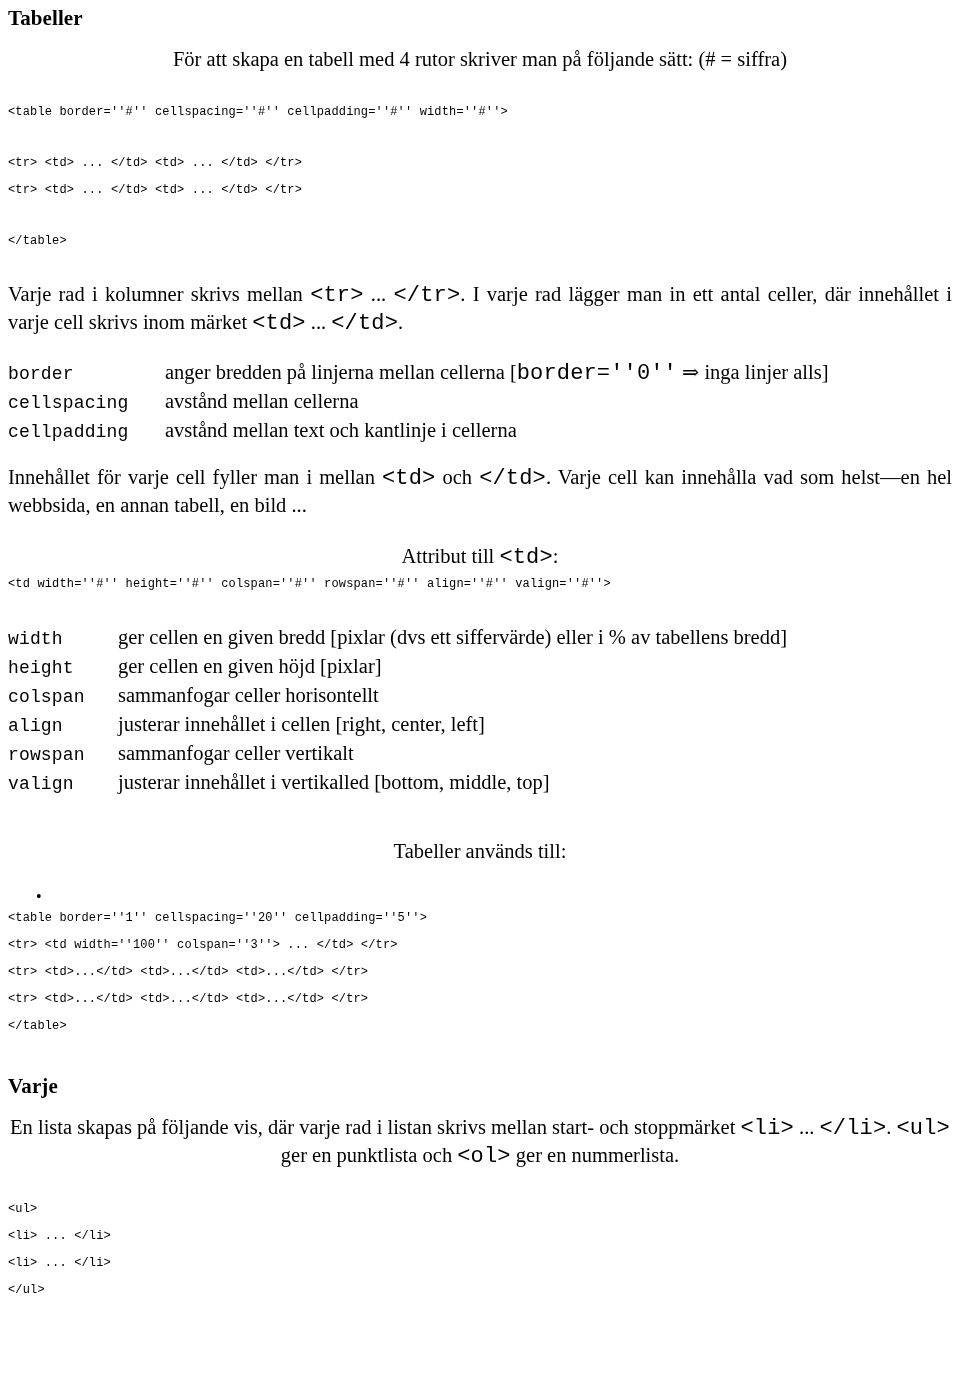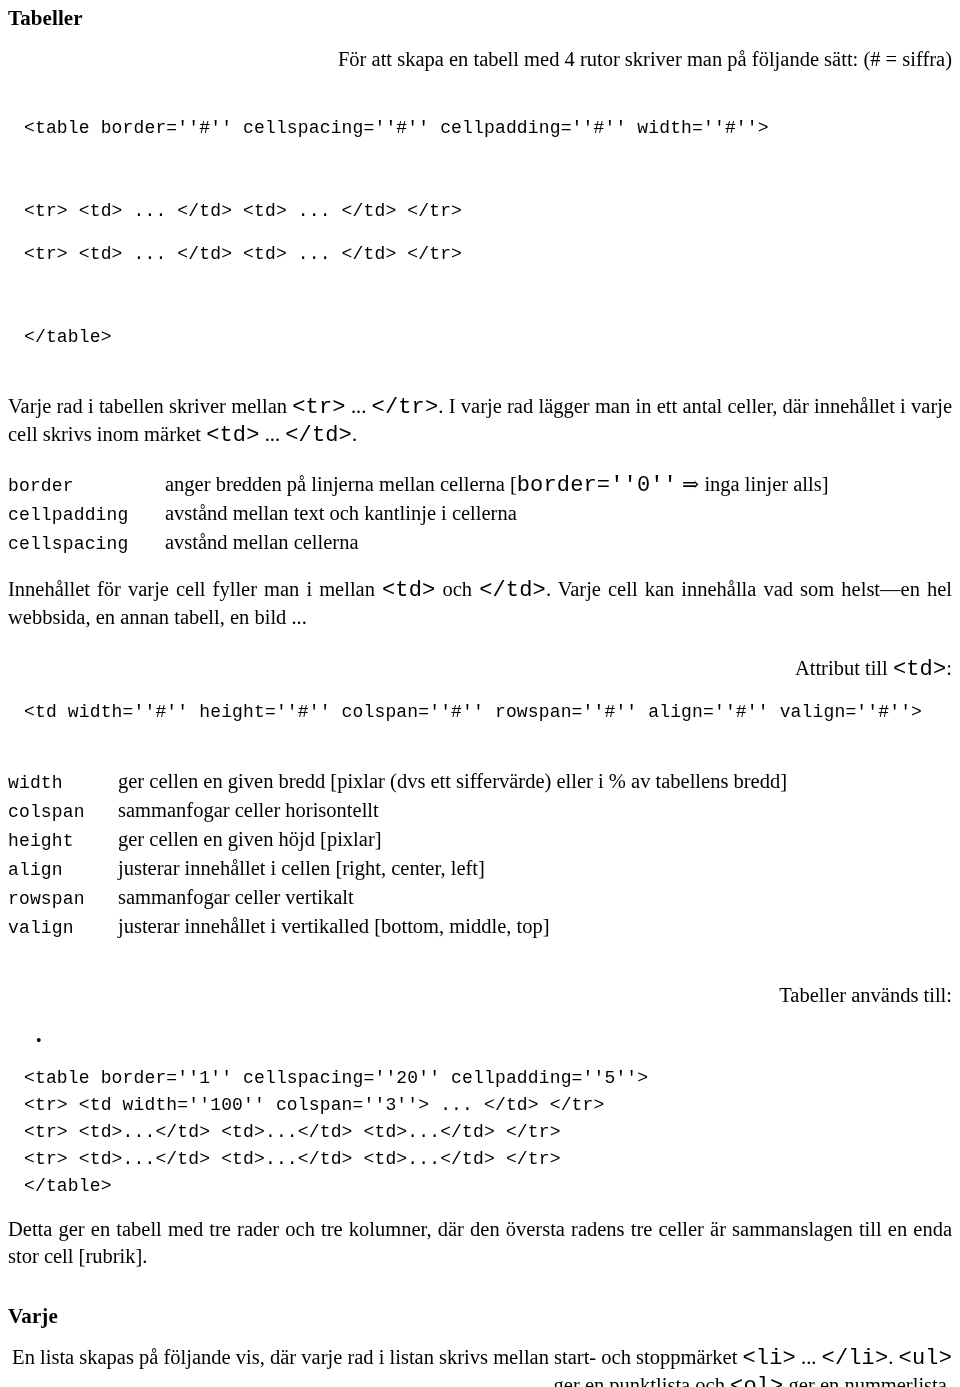--- a/index.html
+++ b/index.html
@@ -40,33 +40,33 @@
   }
 
   p.body {
     font-size: 20.5px;
     line-height: 27px;
     margin: 0;
     padding: 0;
     text-align: justify;
     text-justify: inter-word;
   }
-  p.body.noj { text-align: right; }
+  p.body.noj { text-align: center; }
 
   .mono, code.m {
     font-family: "Liberation Mono", "DejaVu Sans Mono", monospace;
     font-size: 22px;
     letter-spacing: 0.15px;
   }
 
   pre.code {
     font-family: "Liberation Mono", "DejaVu Sans Mono", monospace;
-    font-size: 18px;
-    line-height: 27px;
-    margin: 16px;
+    font-size: 12px;
+    line-height: 27px;
+    margin: 0;
     padding: 0;
     white-space: pre;
     letter-spacing: 0.15px;
   }
 
   
   table.attrs {
     border-collapse: collapse;
     margin: 0;
     padding: 0;
@@ -141,39 +141,39 @@
     <pre class="code">&lt;tr&gt; &lt;td&gt; ... &lt;/td&gt; &lt;td&gt; ... &lt;/td&gt; &lt;/tr&gt;</pre>
     <pre class="code">&lt;tr&gt; &lt;td&gt; ... &lt;/td&gt; &lt;td&gt; ... &lt;/td&gt; &lt;/tr&gt;</pre>
 
     <div class="sp-24"></div>
 
     <pre class="code">&lt;/table&gt;</pre>
 
     <div class="sp-26"></div>
 
     <p class="body">
-      <span>Varje rad i tabellen skriver mellan </span><code class="m">&lt;tr&gt;</code><span> ... </span><code class="m">&lt;/tr&gt;</code><span>. I varje rad lägger man in ett antal celler, där innehållet i varje cell skrivs inom märket </span><code class="m">&lt;td&gt;</code><span> ... </span><code class="m">&lt;/td&gt;</code><span>.</span>
+      <span>Varje rad i kolumner skrivs mellan </span><code class="m">&lt;tr&gt;</code><span> ... </span><code class="m">&lt;/tr&gt;</code><span>. I varje rad lägger man in ett antal celler, där innehållet i varje cell skrivs inom märket </span><code class="m">&lt;td&gt;</code><span> ... </span><code class="m">&lt;/td&gt;</code><span>.</span>
     </p>
 
     <div class="sp-22"></div>
 
     <table class="attrs">
       <tbody>
         <tr>
           <td class="key tbl1-key">border</td>
           <td class="desc"><span>anger bredden på linjerna mellan cellerna [</span><code class="m">border=''0''</code><span class="arrow"> ⇒ </span><span>inga linjer alls]</span></td>
         </tr>
         <tr>
+          <td class="key tbl1-key">cellspacing</td>
+          <td class="desc">avstånd mellan cellerna</td>
+        </tr>
+        <tr>
           <td class="key tbl1-key">cellpadding</td>
           <td class="desc">avstånd mellan text och kantlinje i cellerna</td>
         </tr>
-        <tr>
-          <td class="key tbl1-key">cellspacing</td>
-          <td class="desc">avstånd mellan cellerna</td>
-        </tr>
       </tbody>
     </table>
 
     <div class="sp-18"></div>
 
     <p class="body">
       <span>Innehållet för varje cell fyller man i mellan </span><code class="m">&lt;td&gt;</code><span> och </span><code class="m">&lt;/td&gt;</code><span>. Varje cell kan innehålla vad som helst—en hel webbsida, en annan tabell, en bild ...</span>
     </p>
 
     <div class="sp-24"></div>
@@ -186,26 +186,26 @@
 
     <div class="sp-26"></div>
 
     <table class="attrs">
       <tbody>
         <tr>
           <td class="key tbl2-key">width</td>
           <td class="desc">ger cellen en given bredd [pixlar (dvs ett siffervärde) eller i % av tabellens bredd]</td>
         </tr>
         <tr>
+          <td class="key tbl2-key">height</td>
+          <td class="desc">ger cellen en given höjd [pixlar]</td>
+        </tr>
+        <tr>
           <td class="key tbl2-key">colspan</td>
           <td class="desc">sammanfogar celler horisontellt</td>
-        </tr>
-        <tr>
-          <td class="key tbl2-key">height</td>
-          <td class="desc">ger cellen en given höjd [pixlar]</td>
         </tr>
         <tr>
           <td class="key tbl2-key">align</td>
           <td class="desc">justerar innehållet i cellen [right, center, left]</td>
         </tr>
         <tr>
           <td class="key tbl2-key">rowspan</td>
           <td class="desc">sammanfogar celler vertikalt</td>
         </tr>
         <tr>
@@ -228,21 +228,20 @@
     </ul>
 
     <div class="sp-22"></div>
 
     <pre class="code">&lt;table border=''1'' cellspacing=''20'' cellpadding=''5''&gt;
 &lt;tr&gt; &lt;td width=''100'' colspan=''3''&gt; ... &lt;/td&gt; &lt;/tr&gt;
 &lt;tr&gt; &lt;td&gt;...&lt;/td&gt; &lt;td&gt;...&lt;/td&gt; &lt;td&gt;...&lt;/td&gt; &lt;/tr&gt;
 &lt;tr&gt; &lt;td&gt;...&lt;/td&gt; &lt;td&gt;...&lt;/td&gt; &lt;td&gt;...&lt;/td&gt; &lt;/tr&gt;
 &lt;/table&gt;</pre>
 
-    <p class="body">Detta ger en tabell med tre rader och tre kolumner, där den översta radens tre celler är sammanslagen till en enda stor cell [rubrik].</p>
 
     <div class="sp-34"></div>
 
     <h2 class="section">Varje</h2>
 
     <div class="sp-16"></div>
 
     <p class="body noj">
       <span>En lista skapas på följande vis, där varje rad i listan skrivs mellan start- och stoppmärket </span><code class="m">&lt;li&gt;</code><span> ... </span><code class="m">&lt;/li&gt;</code><span>.    </span><code class="m">&lt;ul&gt;</code><span> ger en punktlista och </span><code class="m">&lt;ol&gt;</code><span> ger en nummerlista.</span>
     </p>

